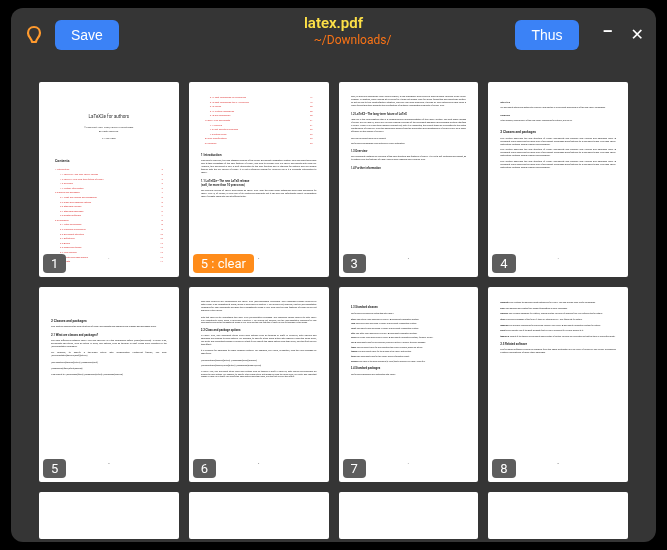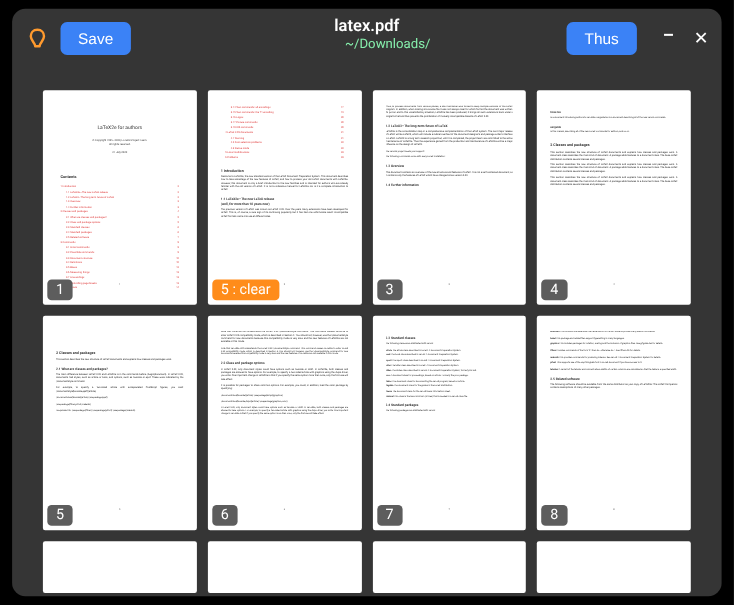--- a/index.html
+++ b/index.html
@@ -31,22 +31,22 @@
   border: none;
   border-radius: 6px;
   padding: 7px 16px;
   font-size: 14px;
   cursor: pointer;
 }
 .title-block {
   position: absolute; left: 0; right: 0; top: 6px;
   text-align: center; pointer-events: none;
 }
-.title-main { color: #ffffff; font-size: 15px; font-weight: 600; }
-.title-sub  { color: #86efac; font-size: 12px; margin-top: 1px; padding-left: 38px; }
+.title-main { color: #fde047; font-size: 15px; font-weight: 600; }
+.title-sub  { color: #f97316; font-size: 12px; margin-top: 1px; padding-left: 38px; }
 .spacer { flex: 1; }
 .win-controls { display:flex; align-items:center; gap: 18px; margin-left: 14px; }
 .win-min, .win-close { color:#fff; font-size: 16px; line-height:1; cursor:pointer; }
 .win-min { font-weight:700; position:relative; top:-3px; }
 .grid-wrap {
   flex: 1; overflow: hidden;
   padding: 20px 28px 0 28px;
 }
 .grid {
   display: grid;

